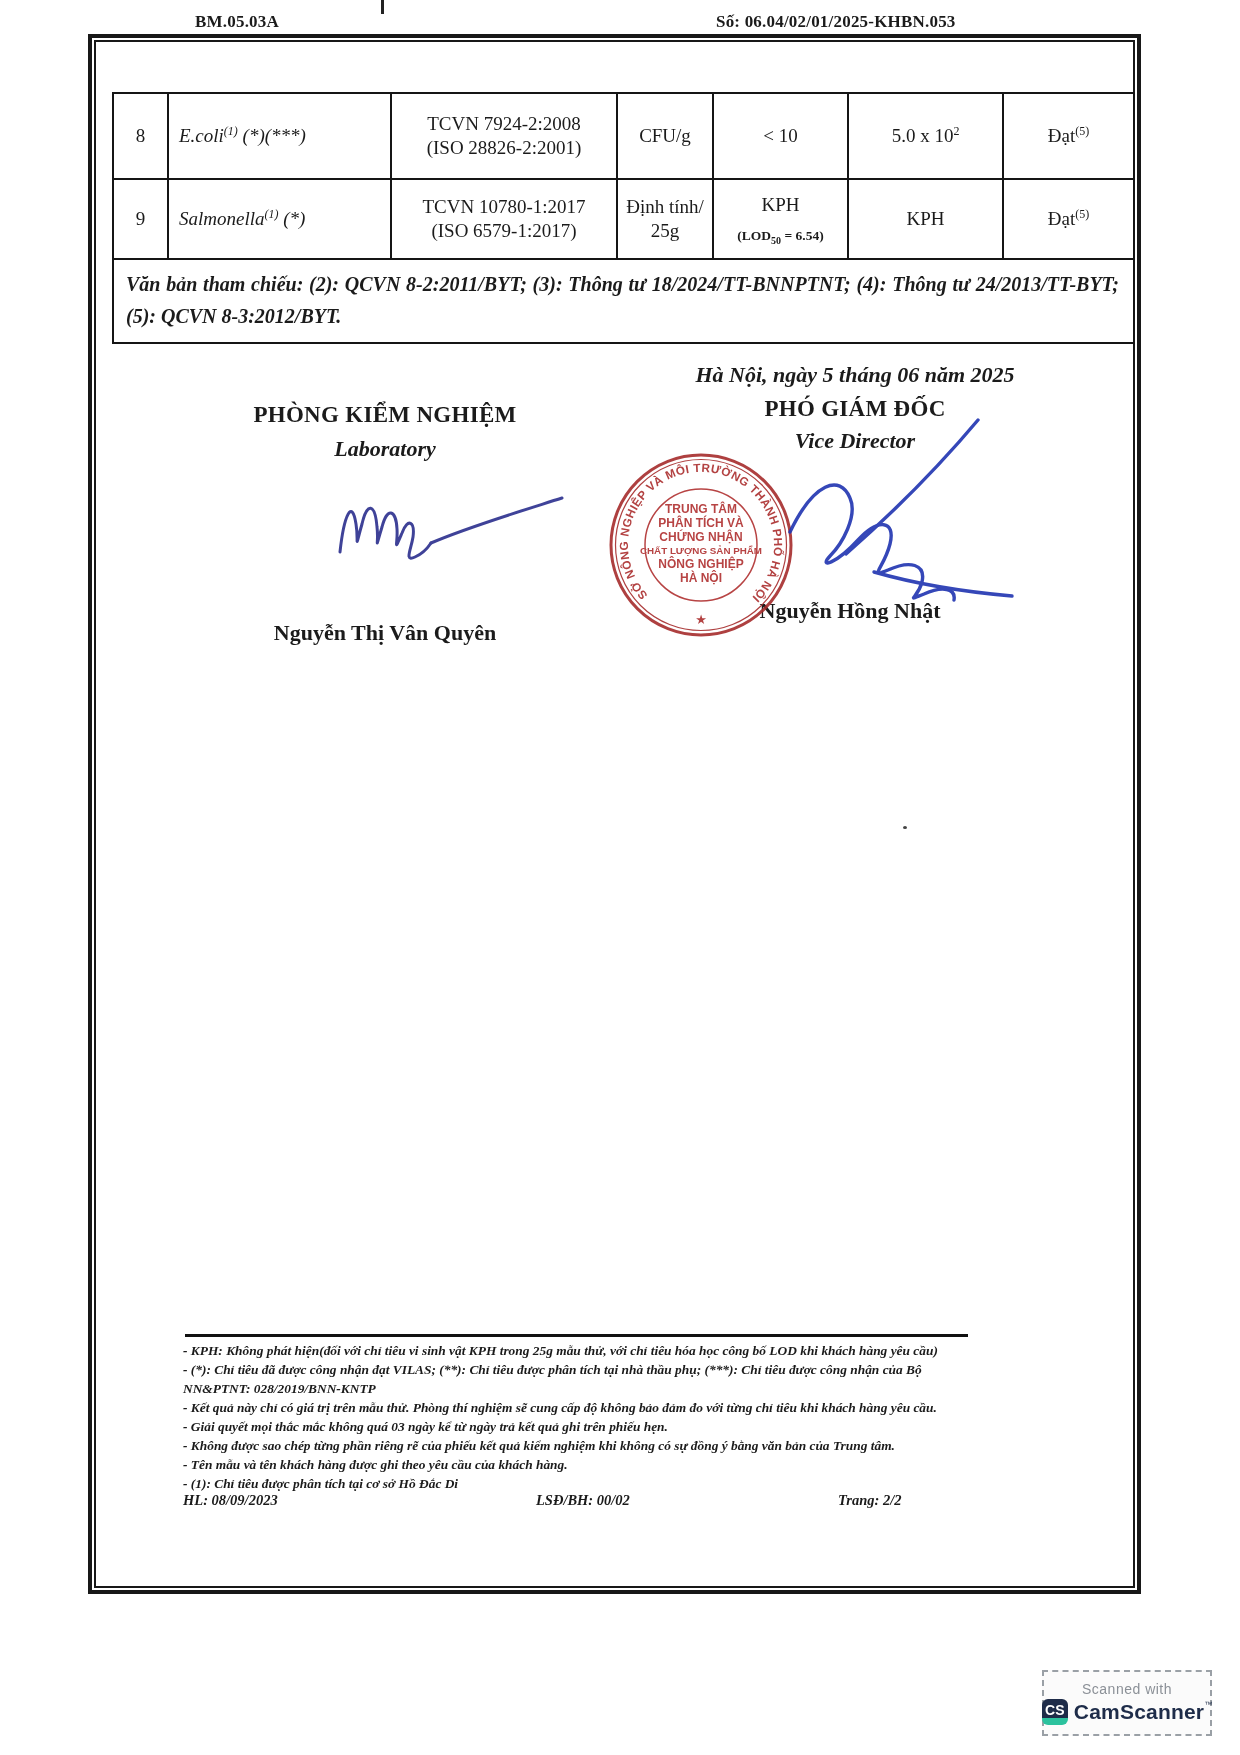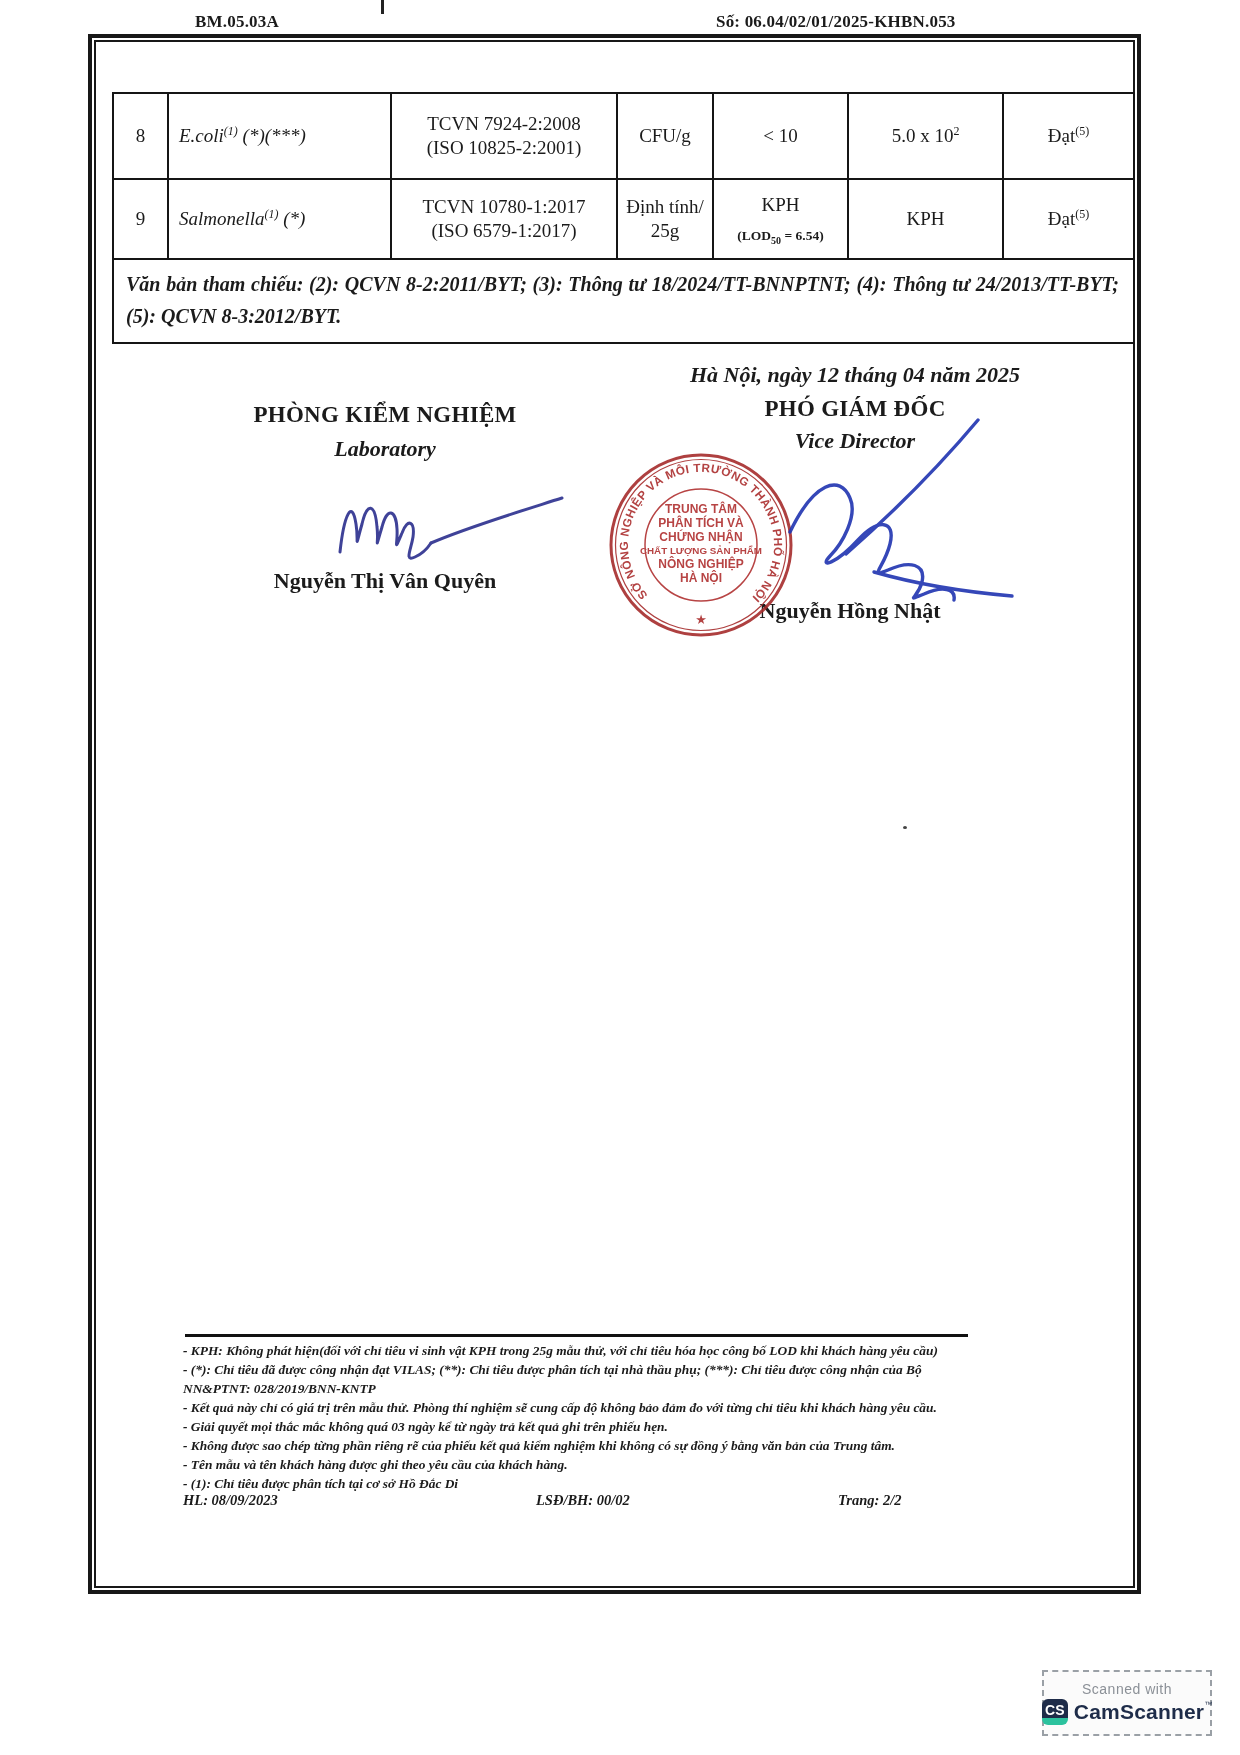--- a/index.html
+++ b/index.html
@@ -86,21 +86,21 @@
   </div>
 
 <div class="abs results-table">
 
   <div class="cell">8</div>
   <div class="cell name">
     <span><span>E.coli</span><sup>(1)</sup><span> (*)(***)</span></span>
   </div>
   <div class="cell">
     <span>TCVN 7924-2:2008</span>
-    <span>(ISO 10825-2:2001)</span>
+    <span>(ISO 28826-2:2001)</span>
   </div>
   <div class="cell">CFU/g</div>
   <div class="cell">&lt; 10</div>
   <div class="cell">
     <span><span>5.0 x 10</span><sup>2</sup></span>
   </div>
   <div class="cell last">
     <span><span>Đạt</span><sup>(5)</sup></span>
   </div>
 
@@ -120,28 +120,28 @@
   <div class="cell">
     <span><span>KPH</span><sup></sup></span>
   </div>
   <div class="cell last">
     <span><span>Đạt</span><sup>(5)</sup></span>
   </div>
 
   <div class="cell ref-cell">Văn bản tham chiếu: (2): QCVN 8-2:2011/BYT; (3): Thông tư 18/2024/TT-BNNPTNT; (4): Thông tư 24/2013/TT-BYT; (5): QCVN 8-3:2012/BYT.</div>
 </div>
 
-<div class="abs c-right t-bi" style="top:362px;">Hà Nội, ngày 12  tháng  04 năm 2025</div>
+<div class="abs c-right t-bi" style="top:362px;">Hà Nội, ngày 5  tháng  06 năm 2025</div>
 <div class="abs c-right t-bold" style="top:396px;">PHÓ GIÁM ĐỐC</div>
 <div class="abs c-right t-bi" style="top:428px;">Vice Director</div>
 
 <div class="abs c-left t-bold" style="top:402px;">PHÒNG KIỂM NGHIỆM</div>
 <div class="abs c-left t-bi" style="top:436px;">Laboratory</div>
 
-<div class="abs c-left sig-name" style="top:568px;">Nguyễn Thị Vân Quyên</div>
+<div class="abs c-left sig-name" style="top:620px;">Nguyễn Thị Vân Quyên</div>
 <div class="abs sig-name" style="left:695px;top:598px;width:310px;text-align:center;">Nguyễn Hồng Nhật</div>
 
 <svg class="abs" style="left:318px;top:470px;" width="260" height="105" viewBox="0 0 260 105">
   <g fill="none" stroke="#2f3390" stroke-width="3" stroke-linecap="round" stroke-linejoin="round" opacity="0.92">
     <path d="M 22 82 C 26 45 34 28 38 54 C 41 72 36 82 44 54 C 49 32 57 33 59 57 C 61 73 56 83 64 57 C 69 37 78 39 79 59 C 80 73 75 84 84 63 C 90 47 97 52 95 67 C 93 80 86 92 97 87 C 104 84 109 79 113 73"></path>
     <path d="M 113 73 C 150 57 200 42 244 28"></path>
   </g>
 </svg>
 
 <svg class="abs" style="left:606px;top:450px;" width="190" height="190" viewBox="0 0 190 190">

